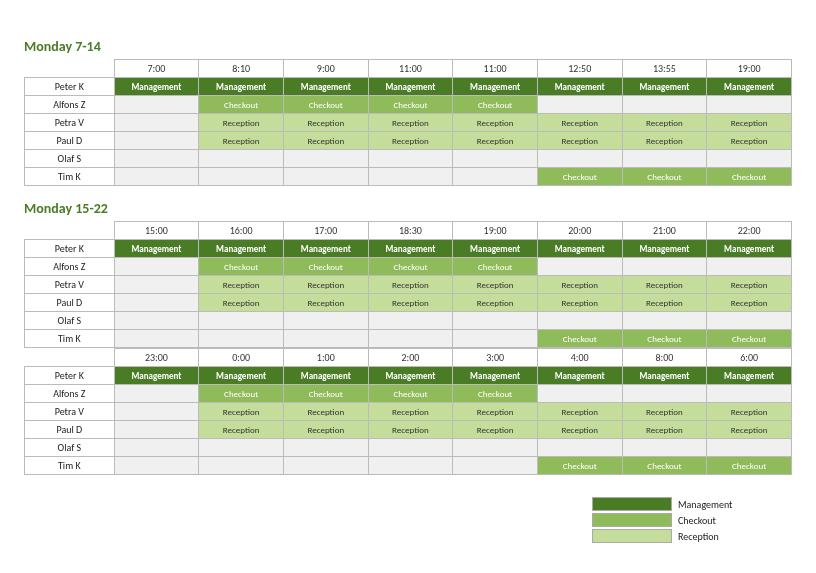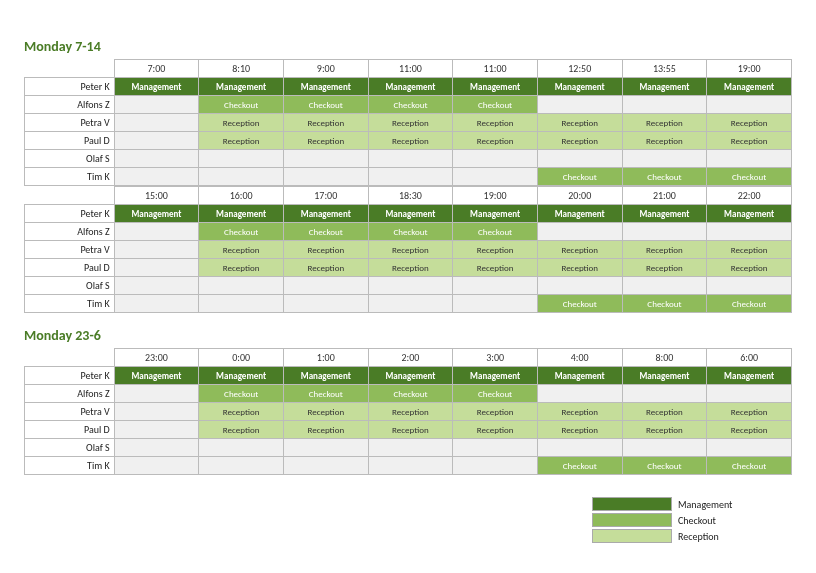--- a/index.html
+++ b/index.html
@@ -50,21 +50,21 @@
       white-space: nowrap;
       overflow: hidden;
     }
     th {
       background: #fff;
       font-weight: normal;
       color: #333;
       text-align: center;
     }
     td.name-col {
-      text-align: right;
+      text-align: center;
       background: #fff;
       font-weight: normal;
       width: 72px;
     }
     td.empty {
       background: #f0f0f0;
     }
     td.management {
       background: #4a7c26;
       color: #fff;
@@ -217,20 +217,21 @@
             <td class="empty"></td>
             <td class="empty"></td>
             <td class="empty"></td>
             <td class="empty"></td>
             <td class="checkout">Checkout</td>
             <td class="checkout">Checkout</td>
             <td class="checkout">Checkout</td>
           </tr>
         </tbody>
       </table>
+      <div class="section-title">Monday 15-22</div>
       <table>
         <colgroup>
           <col style="width: 72px;">
           <col class="time-col">
           <col class="time-col">
           <col class="time-col">
           <col class="time-col">
           <col class="time-col">
           <col class="time-col">
           <col class="time-col">
@@ -311,21 +312,20 @@
             <td class="empty"></td>
             <td class="empty"></td>
             <td class="empty"></td>
             <td class="empty"></td>
             <td class="checkout">Checkout</td>
             <td class="checkout">Checkout</td>
             <td class="checkout">Checkout</td>
           </tr>
         </tbody>
       </table>
-      <div class="section-title">Monday 23-6</div>
       <table>
         <colgroup>
           <col style="width: 72px;">
           <col class="time-col">
           <col class="time-col">
           <col class="time-col">
           <col class="time-col">
           <col class="time-col">
           <col class="time-col">
           <col class="time-col">

